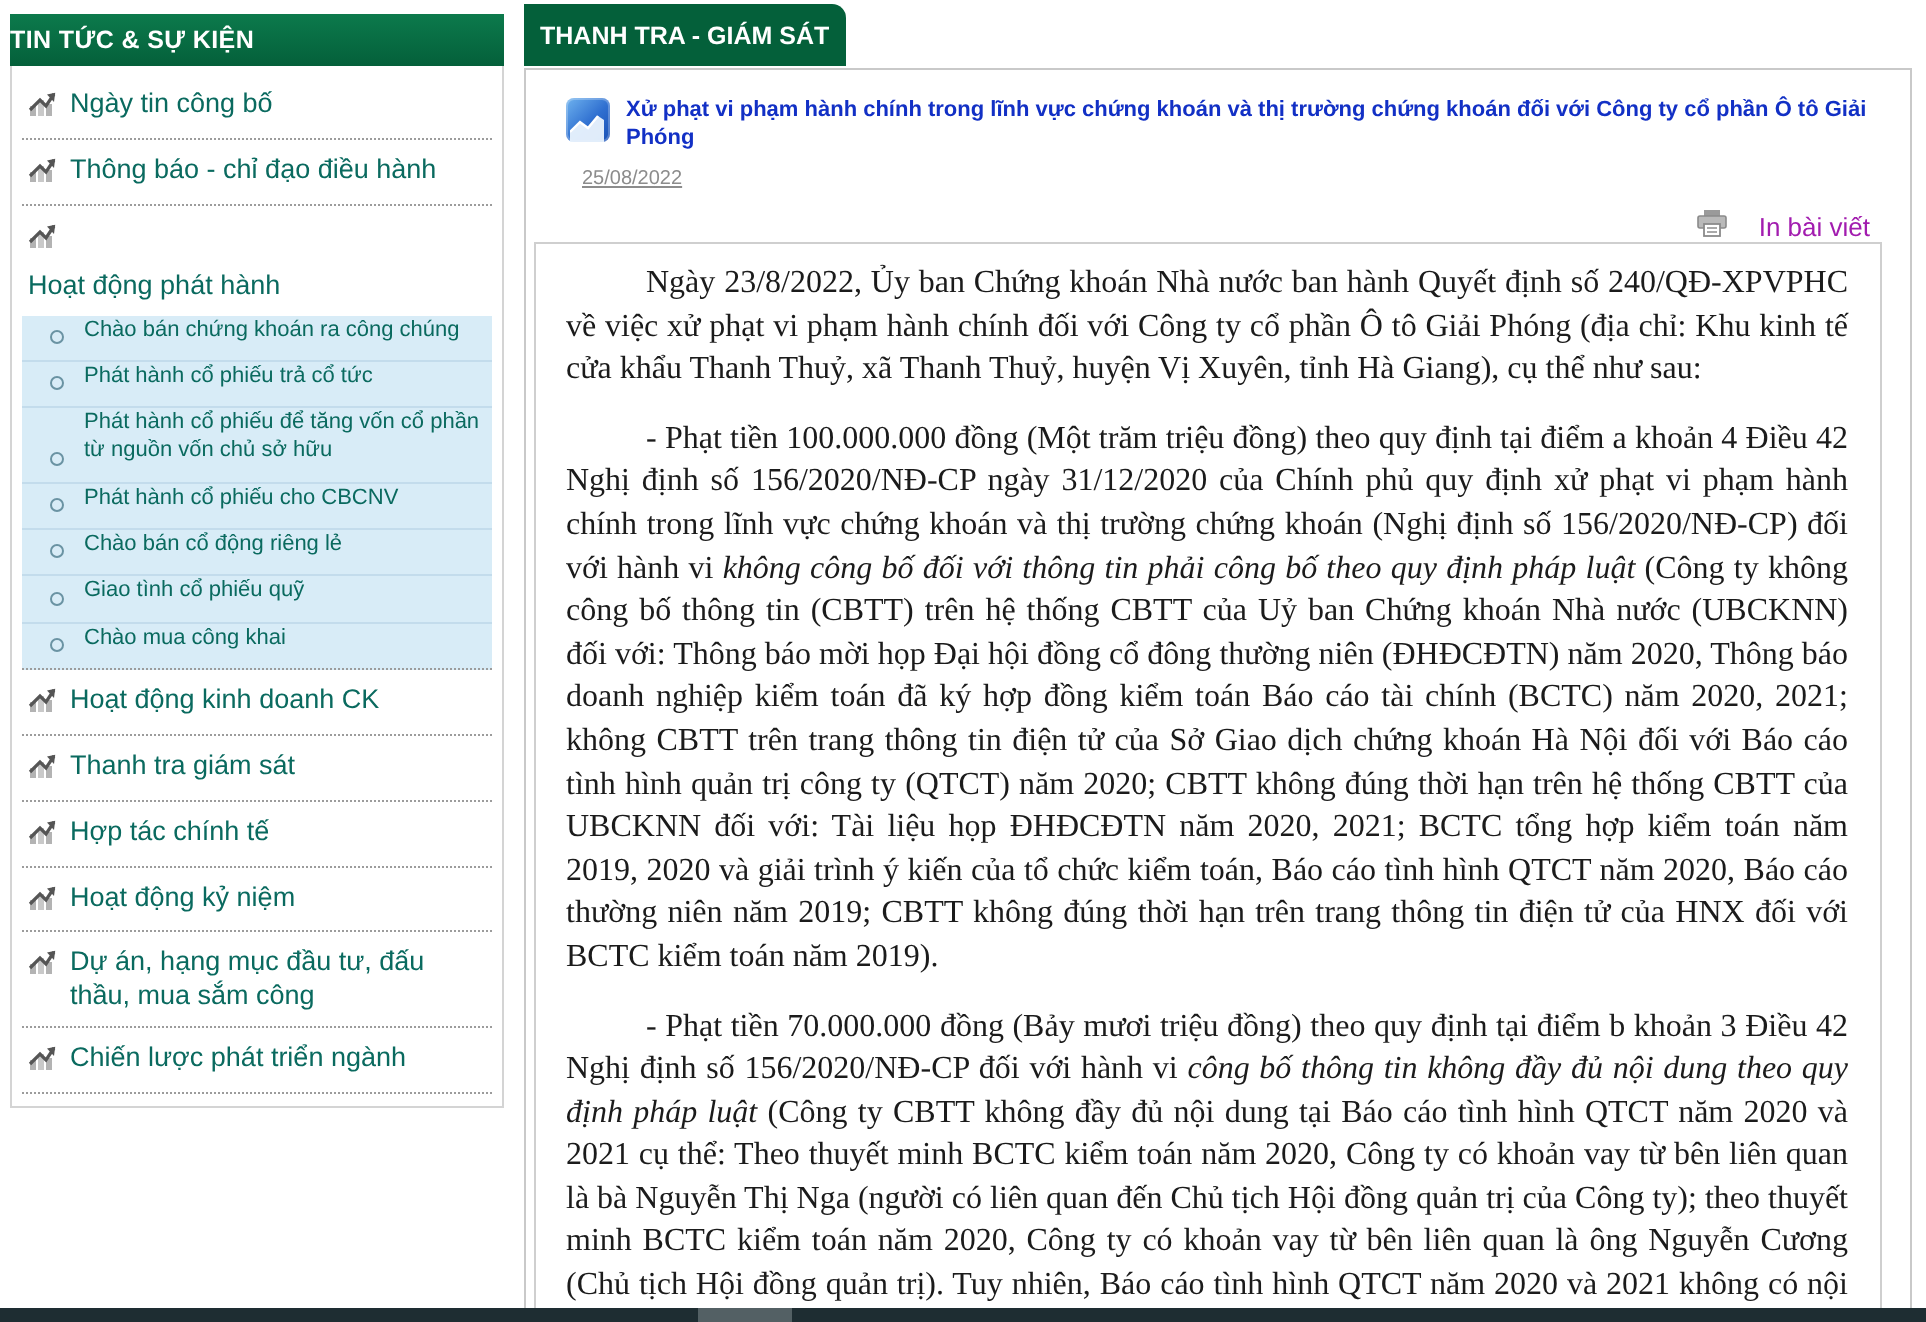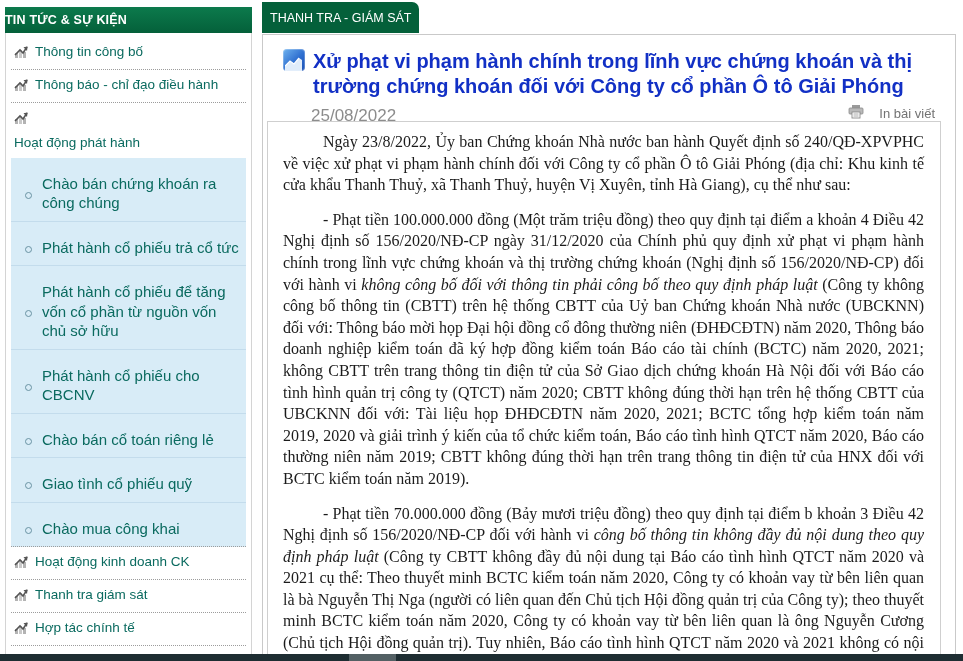--- a/index.html
+++ b/index.html
@@ -17,55 +17,55 @@
   .sidebar-box{border:1px solid #d4d4d4;border-top:none;background:#fff;padding:4px 5px 6px 5px;}
   .side-item{
     display:flex;align-items:flex-start;gap:6px;
     padding:7px 2px 6px 3px;color:#0a6a5f;font-size:13.5px;line-height:1.25;
     border-bottom:1px dotted #9c9c9c;cursor:pointer;
   }
   .side-item.no-sep{border-bottom:none;flex-direction:column;}
   .side-item .ic{flex:0 0 auto;margin-top:1px;}
   .submenu{background:#d8ecf7;border-bottom:1px dotted #9c9c9c;}
   .sub-item{
-    display:flex;align-items:center;gap:10px;
-    padding:16px 6px 8px 14px;color:#0a6a5f;font-size:15px;line-height:1.3;
+    display:flex;align-items:flex-end;gap:10px;
+    padding:0 6px 8px 14px;color:#0a6a5f;font-size:11px;line-height:1.3;
     border-bottom:1px solid #c3dcec;cursor:pointer;
   }
   .sub-item:last-child{border-bottom:none;}
   .bullet{
     flex:0 0 auto;width:5px;height:5px;border:1.5px solid #6a93a3;border-radius:50%;
     margin-top:4px;background:transparent;
   }
   
   .main{position:absolute;left:262px;top:2px;width:694px;height:652px;}
   .tab{
     position:absolute;left:0;top:0;min-width:130px;height:31px;padding:0 8px;
-    background:#04603a;color:#fff;font-weight:normal;font-size:12.5px;
+    background:#04603a;color:#fff;font-weight:bold;font-size:12.5px;
     display:flex;align-items:center;justify-content:center;border-radius:0 7px 0 0;
     cursor:pointer;
   }
   .main-box{
     position:absolute;left:0;top:32px;width:692px;height:619px;
     border:1px solid #c9c9c9;background:#fff;
   }
   .title-row{display:flex;gap:8px;padding:14px 20px 0 20px;}
   .title-icon{
     flex:0 0 auto;width:22px;height:22px;border-radius:4px;
     background:linear-gradient(135deg,#6fb3ef 0%,#2f6fd0 55%,#1b50b4 100%);
     box-shadow:inset 0 0 0 1px rgba(255,255,255,.25);
     display:flex;align-items:flex-end;justify-content:center;
   }
   .article-title{
-    color:#1230c5;font-weight:bold;font-size:20px;line-height:1.25;width:635px;
-  }
-  .article-date{color:#8c8c8c;font-size:17px;margin:7px 0 0 48px;}
+    color:#1230c5;font-weight:bold;font-size:11px;line-height:1.25;width:635px;
+  }
+  .article-date{color:#8c8c8c;font-size:10px;margin:7px 0 0 28px;text-decoration:underline;}
   .print-row{
     position:absolute;right:20px;top:70px;display:flex;align-items:center;gap:15px;
-    color:#737373;font-size:13px;cursor:pointer;
+    color:#a21caf;font-size:13px;cursor:pointer;
   }
   .article-frame{
     position:absolute;left:4px;top:86px;width:674px;height:533px;
     border:1px solid #cfcfcf;border-bottom:none;background:#fff;box-sizing:border-box;
   }
   .article-body{
     padding:9px 16px 0 15px;
     font-family:"Liberation Serif","DejaVu Serif",serif;
     font-size:16px;color:#1b1b1b;text-align:justify;line-height:1.35;
   }
@@ -84,21 +84,21 @@
     <div class="side-item">
       <span class="ic">
         <svg width="15" height="13" viewBox="0 0 15 13">
             <rect x="1" y="8" width="3" height="5" fill="#b3b3b3"></rect>
             <rect x="5" y="5" width="3" height="8" fill="#c9c9c9"></rect>
             <rect x="9" y="7" width="3" height="6" fill="#b3b3b3"></rect>
             <path d="M1 10 L6 5 L9 8 L13 2" stroke="#555" stroke-width="1.6" fill="none"></path>
             <path d="M13 6 L13.6 1.4 L9.5 2.2 Z" fill="#555"></path>
           </svg>
       </span>
-      <span>Thông tin công bố</span>
+      <span>Ngày tin công bố</span>
     </div>
 
     <div class="side-item">
       <span class="ic">
         <svg width="15" height="13" viewBox="0 0 15 13">
             <rect x="1" y="8" width="3" height="5" fill="#b3b3b3"></rect>
             <rect x="5" y="5" width="3" height="8" fill="#c9c9c9"></rect>
             <rect x="9" y="7" width="3" height="6" fill="#b3b3b3"></rect>
             <path d="M1 10 L6 5 L9 8 L13 2" stroke="#555" stroke-width="1.6" fill="none"></path>
             <path d="M13 6 L13.6 1.4 L9.5 2.2 Z" fill="#555"></path>
@@ -132,21 +132,21 @@
       <div class="sub-item">
         <span class="bullet"></span>
         <span>Phát hành cổ phiếu để tăng vốn cổ phần từ nguồn vốn chủ sở hữu</span>
       </div>
       <div class="sub-item">
         <span class="bullet"></span>
         <span>Phát hành cổ phiếu cho CBCNV</span>
       </div>
       <div class="sub-item">
         <span class="bullet"></span>
-        <span>Chào bán cổ toán riêng lẻ</span>
+        <span>Chào bán cổ động riêng lẻ</span>
       </div>
       <div class="sub-item">
         <span class="bullet"></span>
         <span>Giao tình cổ phiếu quỹ</span>
       </div>
       <div class="sub-item">
         <span class="bullet"></span>
         <span>Chào mua công khai</span>
       </div>
     </div>

